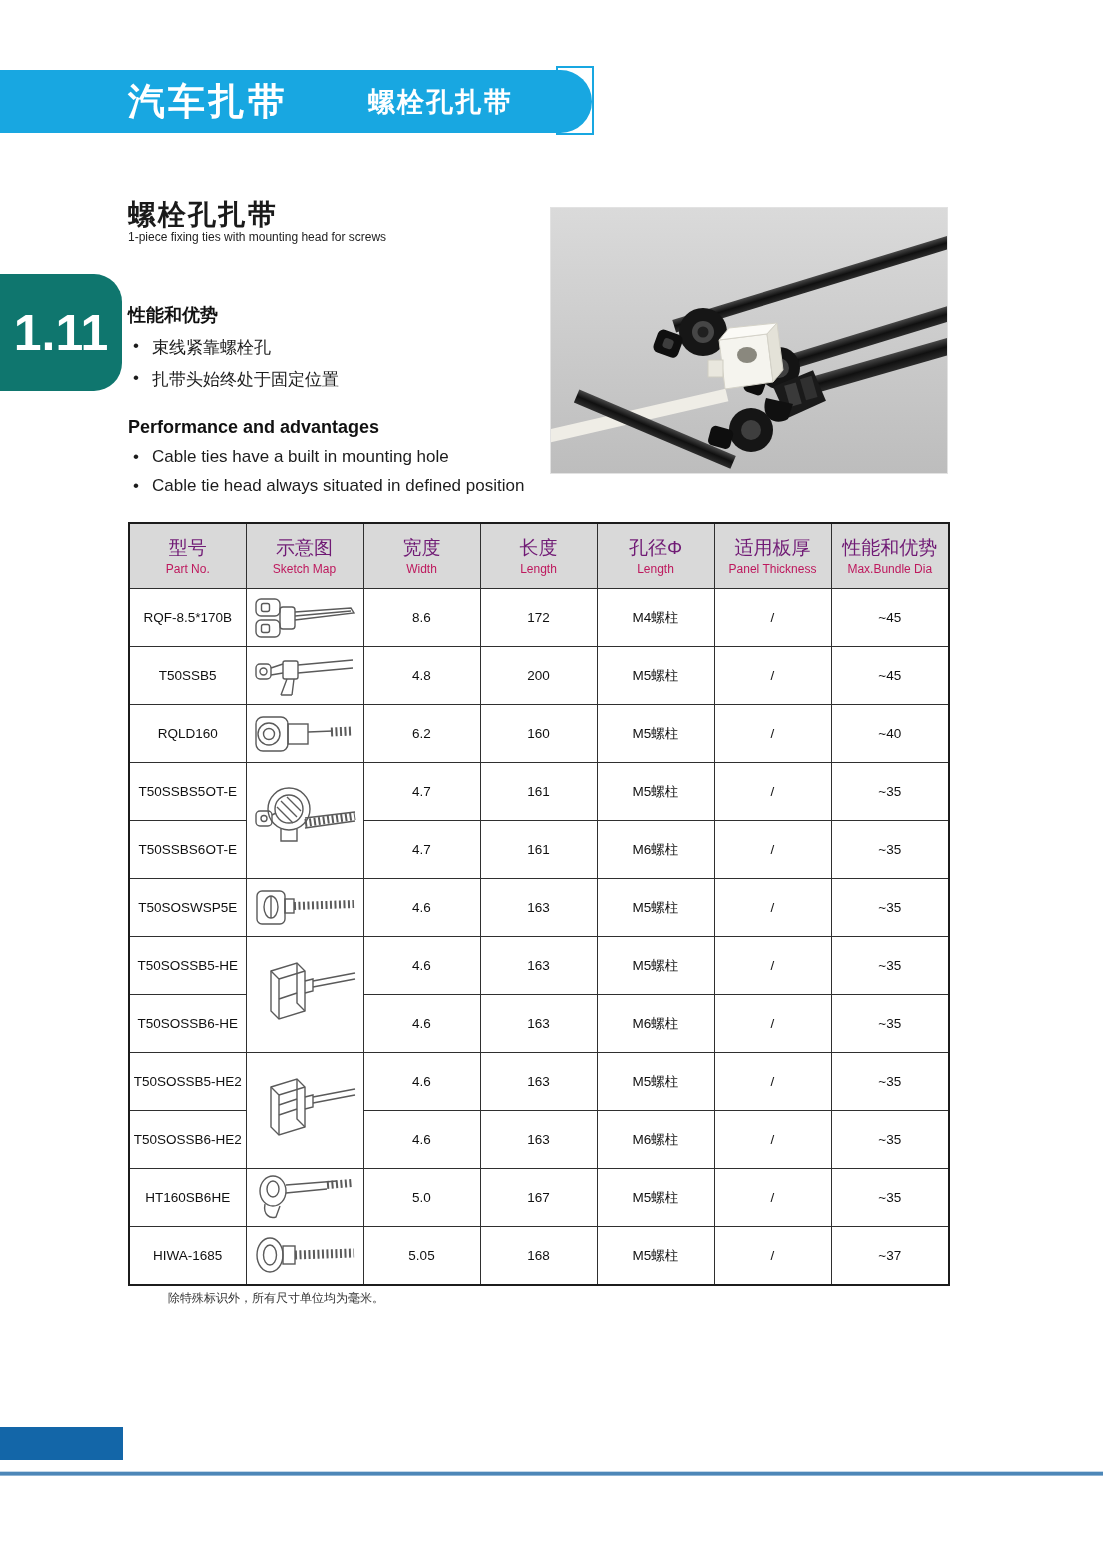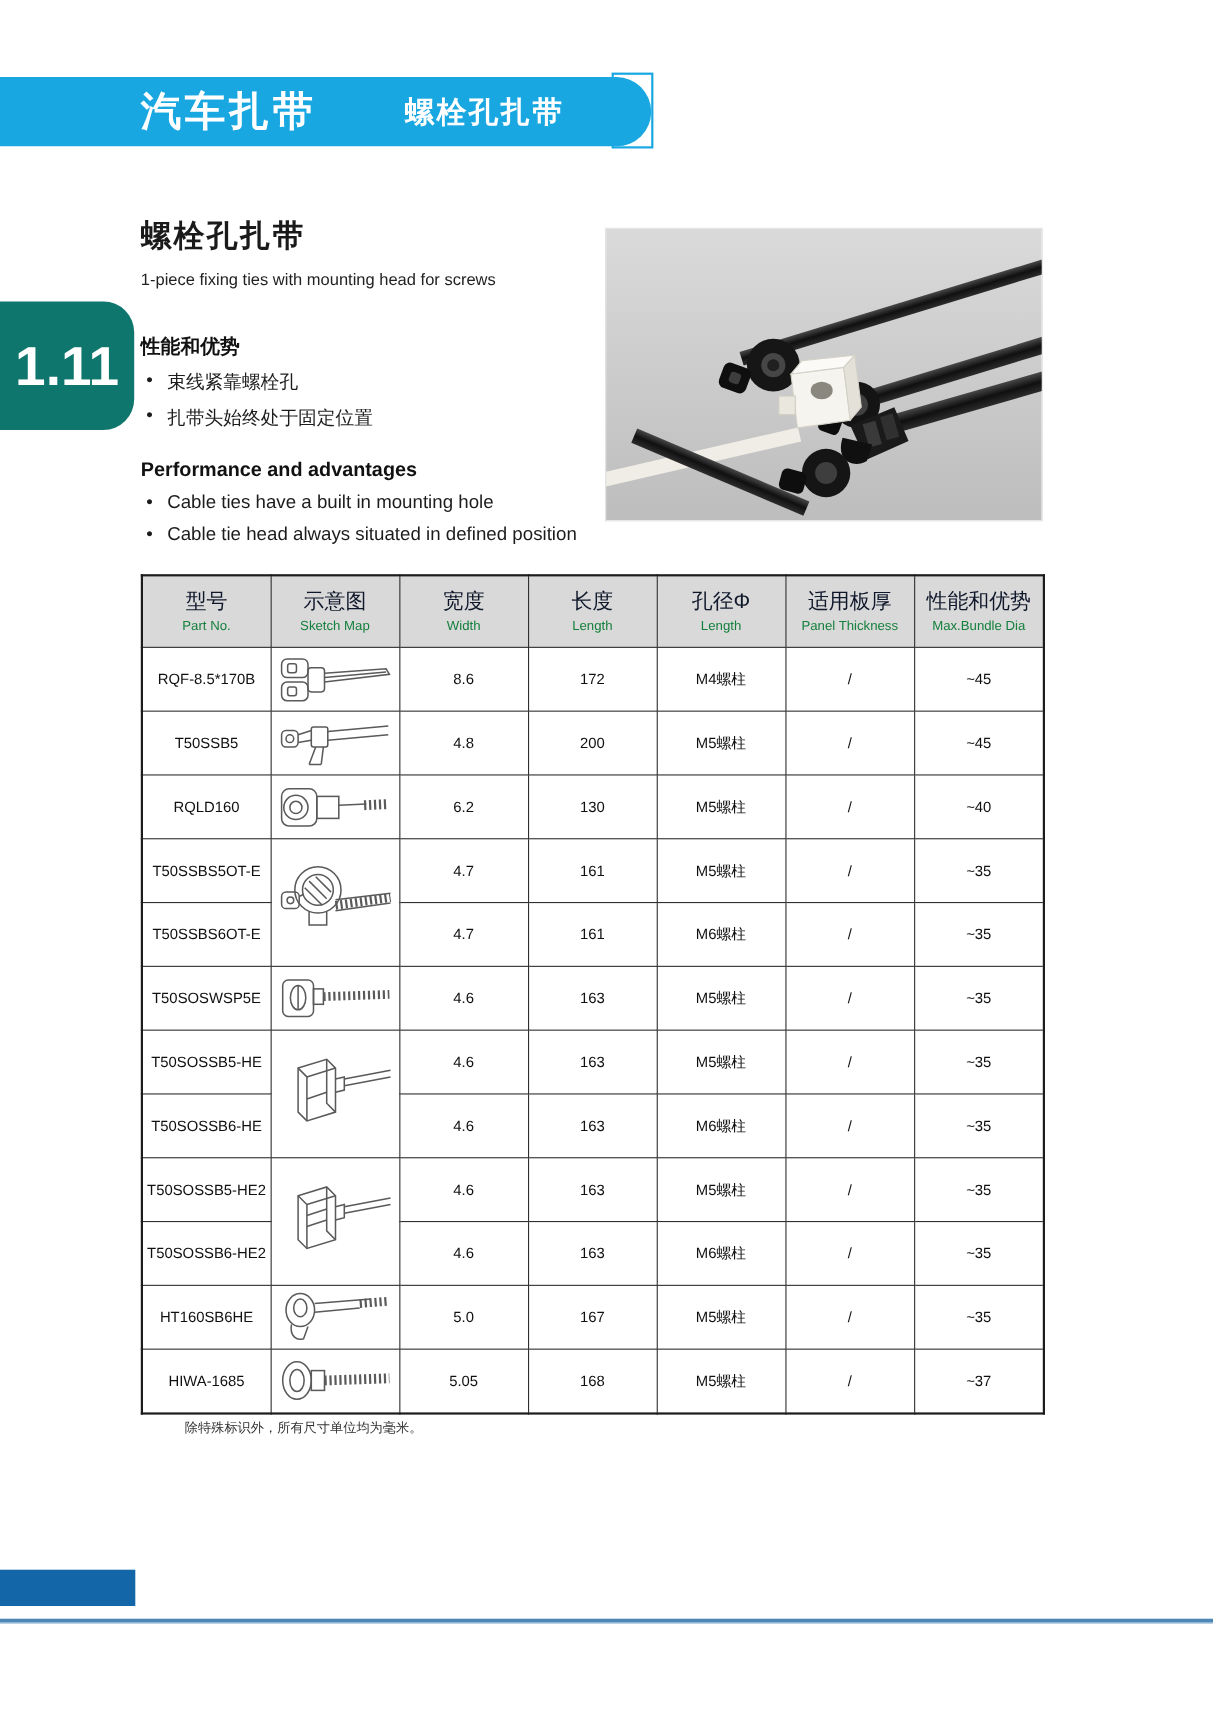--- a/index.html
+++ b/index.html
@@ -24,43 +24,43 @@
   
   .section-tab {
     position:absolute; left:0; top:274px; width:122px; height:117px;
     background:#0f766e; border-radius:0 28px 28px 0;
     display:flex; align-items:center; justify-content:center;
     color:#fff; font-size:50px; font-weight:bold;
   }
 
   
   .title { position:absolute; left:128px; top:196px; margin:0; font-size:28px; font-weight:bold; color:#1a1a1a; letter-spacing:2px; }
-  .subtitle { position:absolute; left:128px; top:246px; font-size:15px; color:#222; }
+  .subtitle { position:absolute; left:128px; top:230px; font-size:12px; color:#222; }
 
   
   .features { position:absolute; left:128px; }
   .features-cn { top:303px; }
   .features-en { top:417px; }
   .feat-head { font-size:18px; font-weight:bold; color:#111; margin-bottom:6px; }
   .features ul { list-style:none; margin:0; padding:0; }
   .features li { position:relative; font-size:17px; color:#1c1c1c; padding-left:24px; margin-top:9px; }
   .features li::before { content:"•"; position:absolute; left:5px; top:0; color:#1c1c1c; }
 
   
   .photo { position:absolute; left:550px; top:207px; width:396px; height:265px; border:1px solid #e2e2e2; }
 
   
   .spec-table {
     position:absolute; left:128px; top:522px; width:820px;
     border-collapse:collapse; table-layout:fixed; border:2px solid #1c1c1c;
   }
   .spec-table th, .spec-table td { border:1px solid #2f2f2f; padding:0; }
   .spec-table thead th { background:#d9d9d9; height:64px; font-weight:normal; vertical-align:middle; }
-  .th-cn { font-size:19px; color:#0f172a; line-height:22px; }
-  .th-en { font-size:12px; color:#15803d; margin-top:3px; }
+  .th-cn { font-size:19px; color:#701a75; line-height:22px; }
+  .th-en { font-size:12px; color:#be185d; margin-top:3px; }
   .spec-table tbody td {
     height:57px; text-align:center; vertical-align:middle;
     font-size:13.5px; color:#101010; background:#fff;
   }
   .sketch-cell svg { display:block; margin:0 auto; }
 
   .footnote { position:absolute; left:128px; top:1290px; font-size:12px; color:#333;padding-left:40px; }
 
   
   .bottom-block { position:absolute; left:0; top:1427px; width:123px; height:33px; background:#1366a8; }
@@ -262,21 +262,21 @@
             <rect x="3" y="6" width="32" height="34" rx="7"></rect>
                 <circle cx="16" cy="23" r="11"></circle>
                 <circle cx="16" cy="23" r="5.5"></circle>
             <rect x="35" y="13" width="20" height="20"></rect>
                 <path d="M55 21 L80 20"></path>
             <line x1="78" y1="21" x2="100" y2="20" stroke-width="9" stroke-dasharray="2 2.5"></line>
           </g>
             </svg>
         </td>
         <td>6.2</td>
-        <td>130</td>
+        <td>160</td>
         <td>M5螺柱</td>
         <td>/</td>
         <td>~40</td>
       </tr>
       <tr>
         <td>T50SSBS5OT-E</td>
         <td class="sketch-cell" rowspan="2">
           <svg width="104" height="100" viewBox="0 0 104 100">
               <g class="sk">
             <circle cx="36" cy="38" r="21"></circle>

